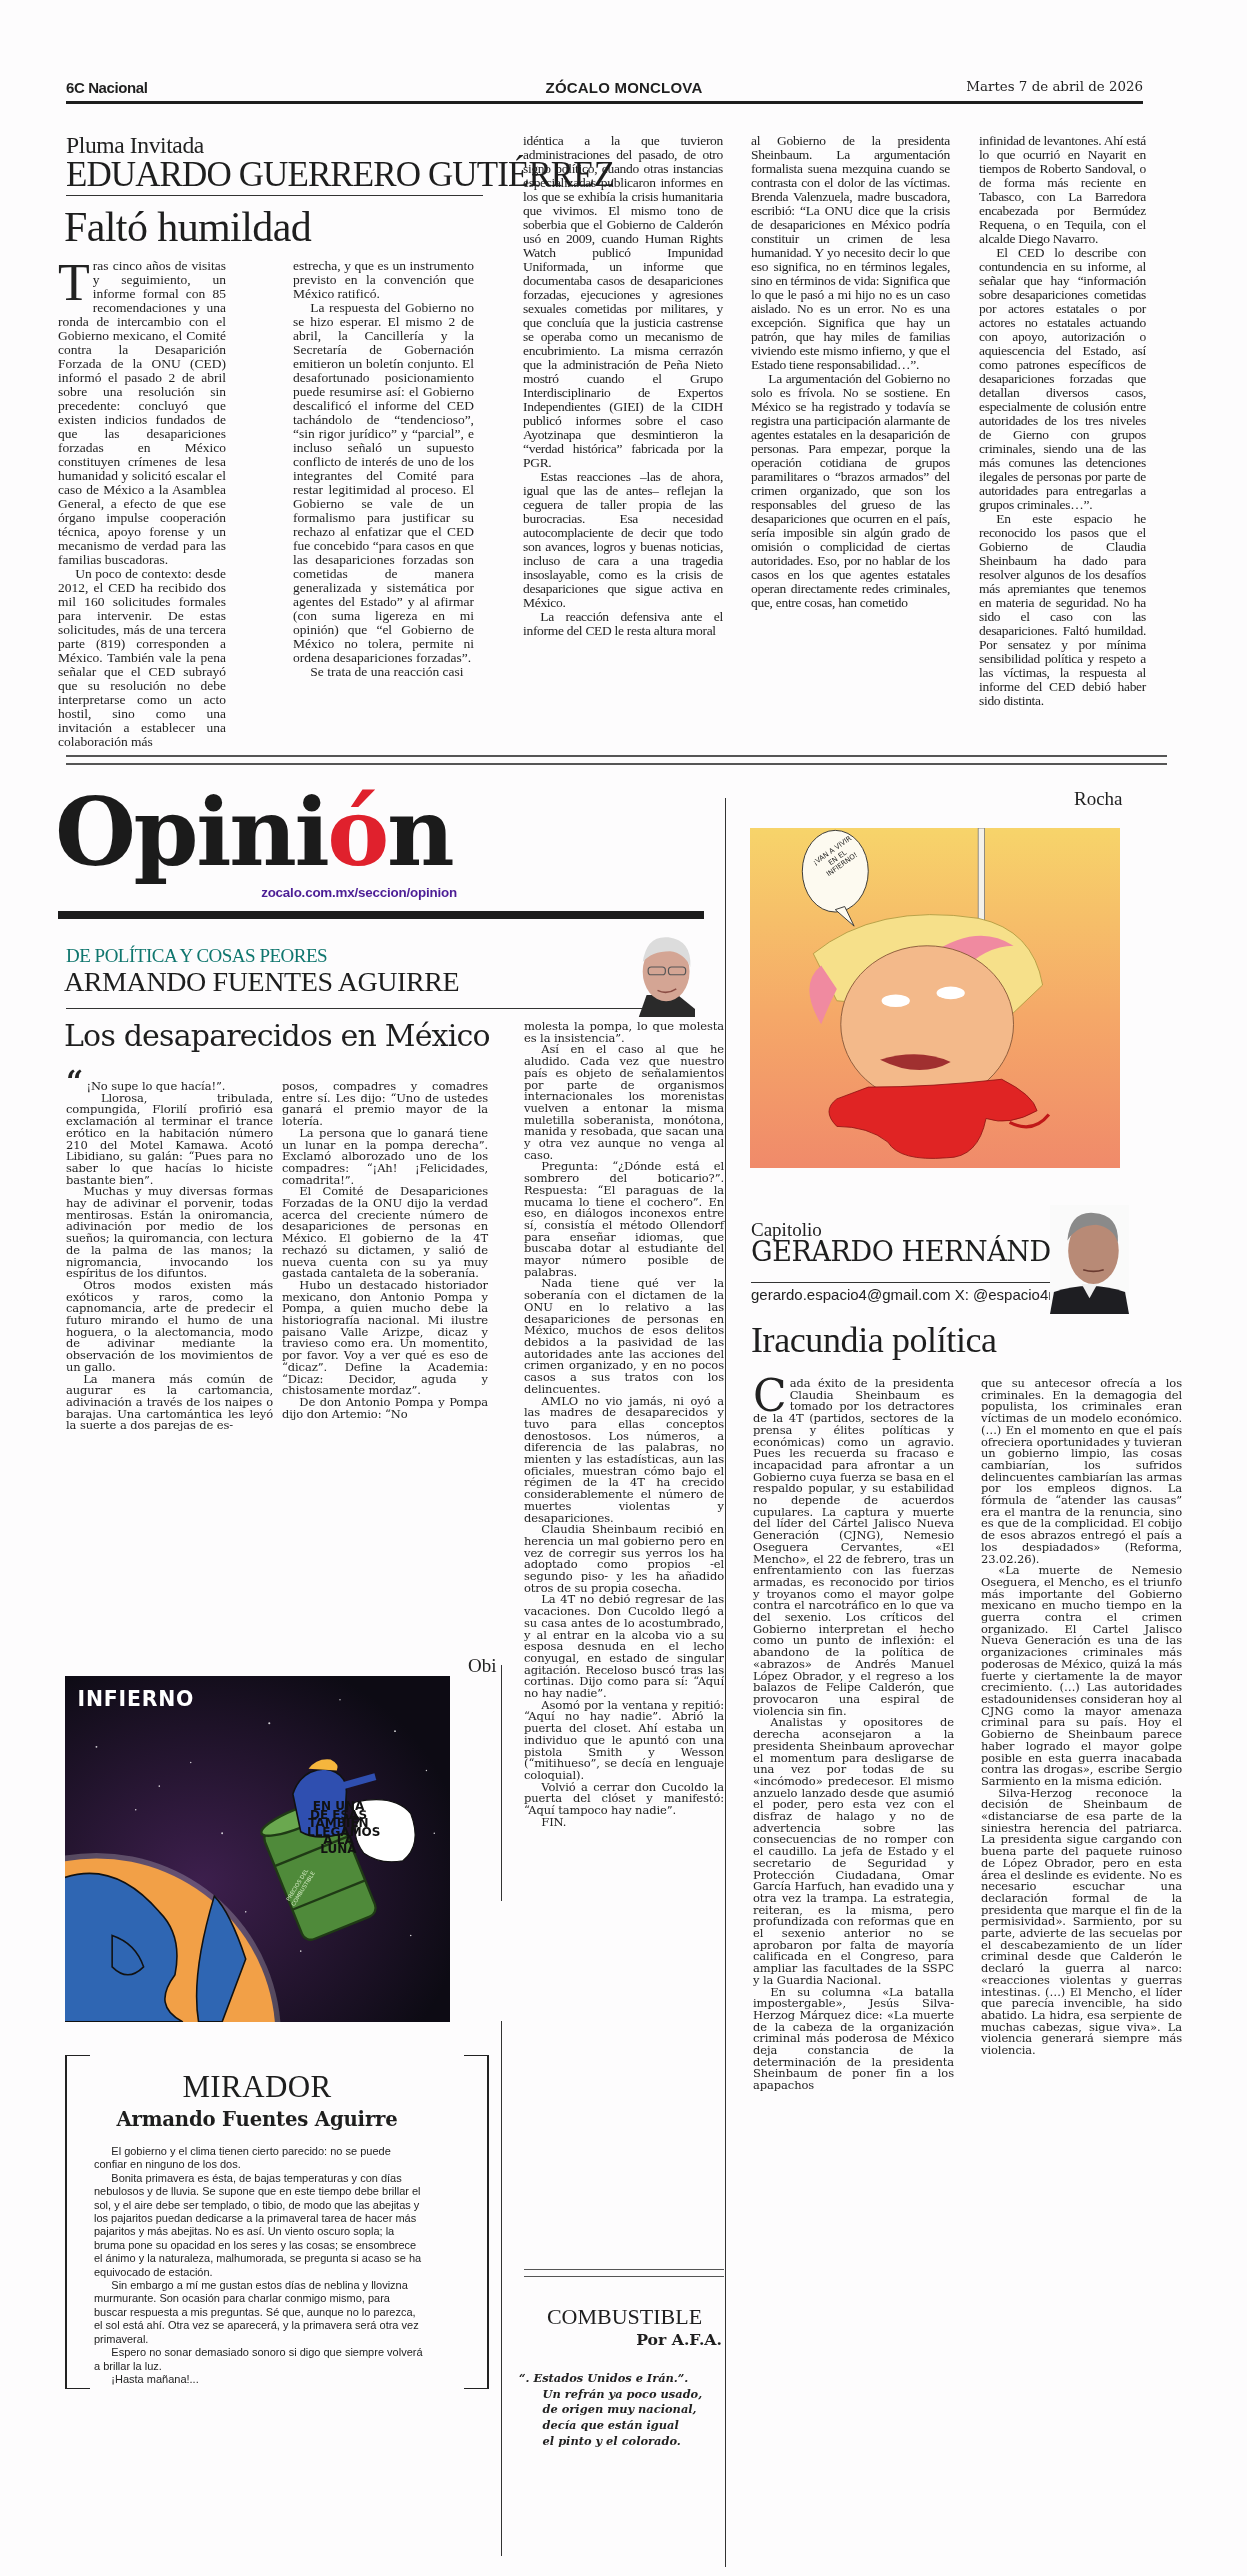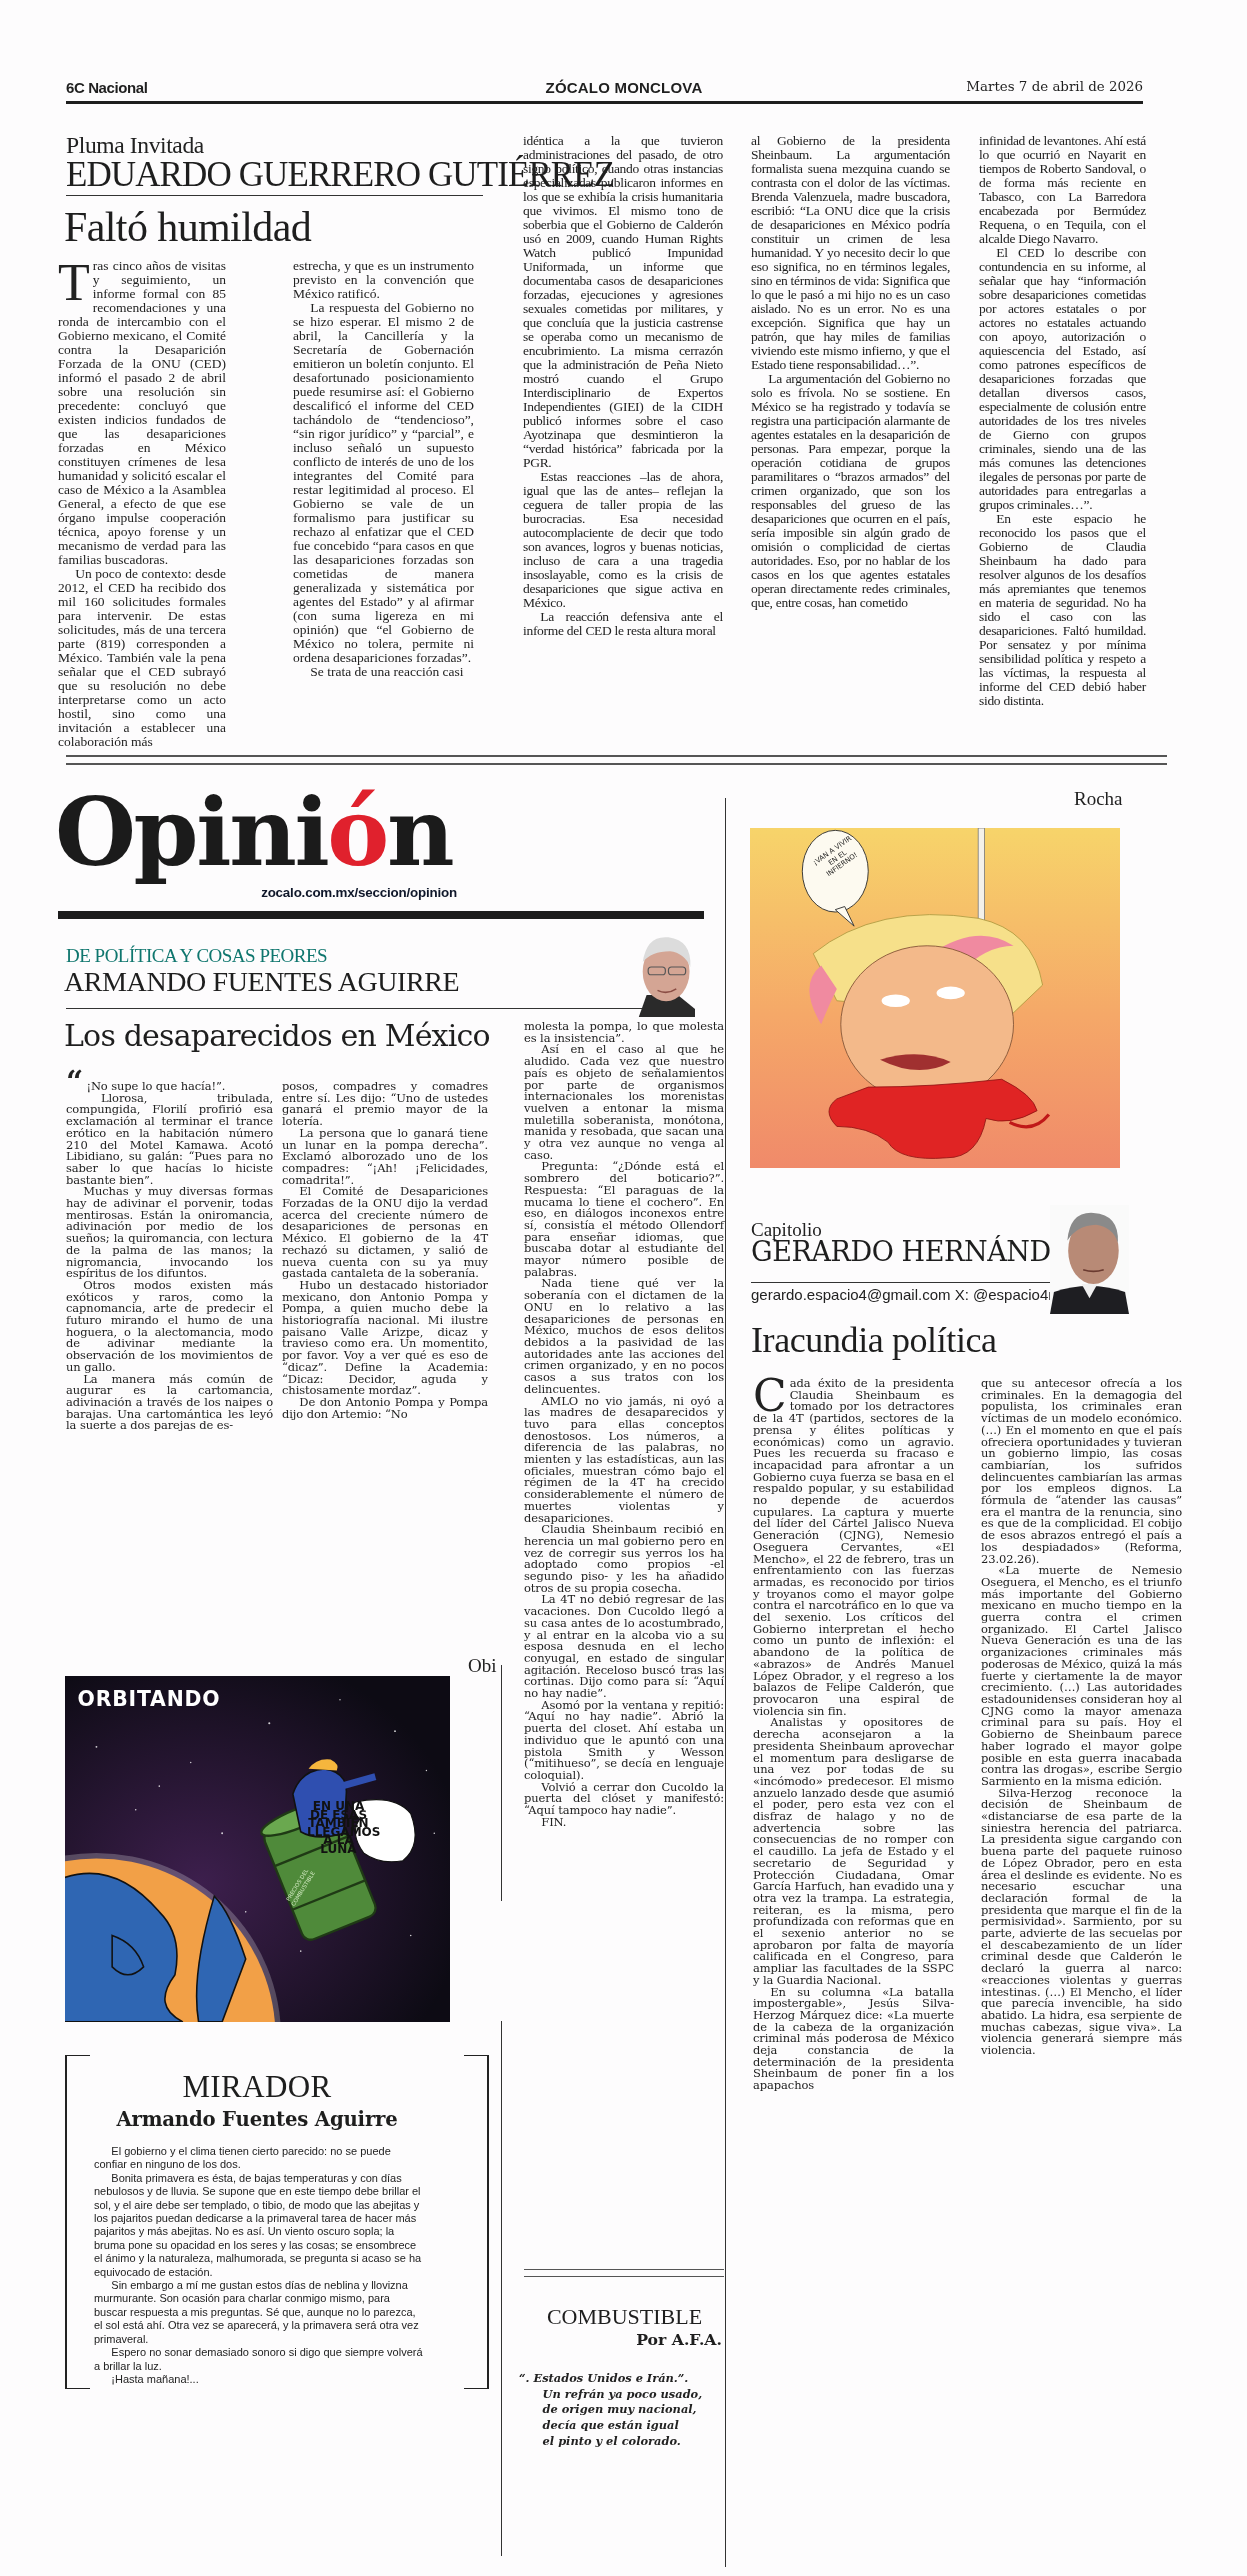--- a/index.html
+++ b/index.html
@@ -26,21 +26,21 @@
   .byline { font-family: "Liberation Serif", serif; font-size: 35px; letter-spacing: -0.9px; color: #1e1e1e; line-height: 35px; }
   .byline-rule { position: absolute; height: 1.2px; background: #333; }
   .headline { font-family: "Liberation Serif", serif; font-size: 42px; color: #1e1e1e; letter-spacing: -0.6px; line-height: 42px; }
   .dropcap { float: left; font-family: "Liberation Serif", serif; font-size: 52px; line-height: 41px; margin: 3.1px 3.1px 0 0; color: #222; }
 
   .double-rule { position: absolute; left: 66px; width: 1101px; height: 1.6px; background: #555; }
 
   
   .logo { position: absolute; left: 55px; top: 786px; font-family: "DejaVu Serif", serif; font-weight: bold; font-size: 93px; letter-spacing: -2.4px; line-height: 93px; color: #1b1b1b; }
   .logo .red { color: #e0212d; }
-  .logo-url { position: absolute; left: 142px; top: 885px; width: 315px; text-align: right; font-family: "Liberation Sans", sans-serif; font-weight: bold; font-size: 13.4px; color: #0f172a; letter-spacing: -0.2px; }
+  .logo-url { position: absolute; left: 142px; top: 885px; width: 315px; text-align: right; font-family: "Liberation Sans", sans-serif; font-weight: bold; font-size: 13.4px; color: #4c1d95; letter-spacing: -0.2px; }
   .thick-bar { position: absolute; left: 58px; top: 911px; width: 391px; height: 8.6px; background: #1c1c1c; }
 
   .vrule { position: absolute; width: 1.2px; background: #333; }
 
   .cartoon-credit { position: absolute; font-family: "Liberation Serif", serif; font-size: 19px; color: #222; }
 
   
   .mirador-box { position: absolute; left: 65px; top: 2055px; width: 424px; height: 334px; }
   .br { position: absolute; width: 2px; height: 334px; top: 0; background: #222; }
   .brh { position: absolute; height: 1.2px; width: 25px; background: #222; }
@@ -204,21 +204,21 @@
       <rect x="0" y="0" width="100" height="150" rx="12" fill="#4f8a3a" stroke="#1f3a15" stroke-width="3"></rect>
       <ellipse cx="50" cy="0" rx="50" ry="12" fill="#6aa84f" stroke="#1f3a15" stroke-width="3"></ellipse>
       <line x1="0" y1="45" x2="100" y2="45" stroke="#1f3a15" stroke-width="3"></line>
       <line x1="0" y1="105" x2="100" y2="105" stroke="#1f3a15" stroke-width="3"></line>
     </g>
     <path d="M290 150 Q300 120 330 118 Q360 122 358 150 L355 200 Q320 210 300 198 Z" fill="#2f4fb0" stroke="#111" stroke-width="2"></path>
     <path d="M310 118 Q320 104 338 106 Q350 112 346 120 Z" fill="#f5b63d"></path>
     <path d="M352 140 L395 128" stroke="#2f4fb0" stroke-width="9"></path>
     <path d="M370 160 Q420 150 440 175 Q455 215 430 235 Q400 240 380 225 Q362 200 375 182 Q360 165 370 160 Z" fill="#ffffff" stroke="#111" stroke-width="1.5"></path>
   </svg>
-  <div class="abs" style="left:12.6px; top:11px; font-family:'DejaVu Sans',sans-serif; font-weight:bold; font-size:20.4px; color:#fff; letter-spacing:0.8px;">ORBITANDO</div>
+  <div class="abs" style="left:12.6px; top:11px; font-family:'DejaVu Sans',sans-serif; font-weight:bold; font-size:20.4px; color:#fff; letter-spacing:0.8px;">INFIERNO</div>
   <div class="abs" style="left:242px; top:126px; width:63px; text-align:center; font-family:'DejaVu Sans',sans-serif; font-size:12px; line-height:8.6px; color:#111; font-weight:bold; transform:rotate(0deg);">EN UNA DE ESAS TAMBIÉN LLEGAMOS A LA LUNA</div>
   <div class="abs" style="left:208px; top:204px; width:55px; text-align:center; font-family:'DejaVu Sans',sans-serif; font-size:5.5px; line-height:7px; color:#d0e8c0; transform:rotate(-58deg);">PRECIOS DEL COMBUSTIBLE</div>
 </div>
 
 <div class="mirador-box">
   <div class="br" style="left:0;"></div>
   <div class="br" style="right:0;"></div>
   <div class="brh" style="left:0; top:0;"></div>
   <div class="brh" style="left:0; bottom:0;"></div>
   <div class="brh" style="right:0; top:0;"></div>

